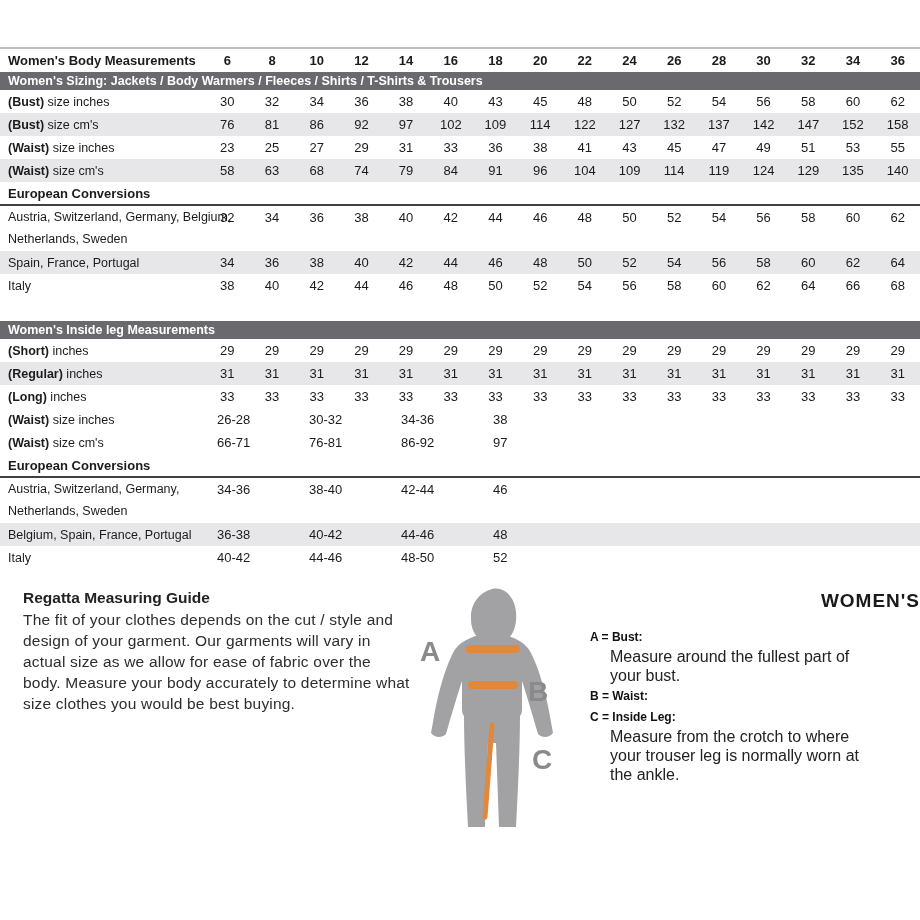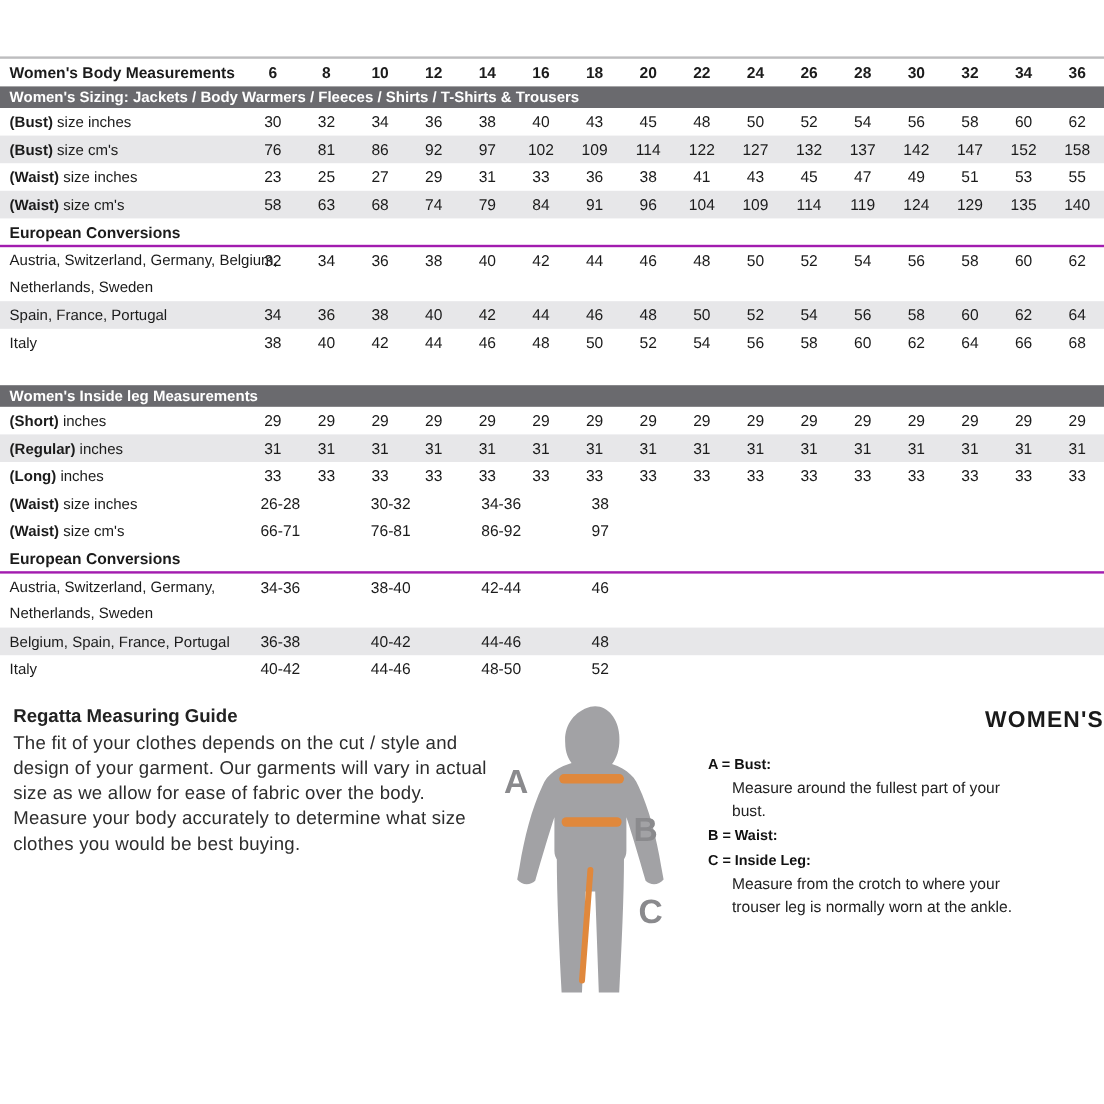--- a/index.html
+++ b/index.html
@@ -28,34 +28,34 @@
     min-height:18px;background:#6a6a6e;color:#ffffff;font-weight:bold;
     font-size:12.5px;display:flex;align-items:center;padding-left:8px;
   }
   .bar-table{margin-top:26px;}
   .bar-table .trow{background:#6a6a6e;color:#ffffff;min-height:19px;}
   .bar-table .tlabel{font-size:12.5px;}
   .inside-bar{margin-top:24px;}
 
   .euro-divider{
     min-height:22px;display:flex;align-items:center;padding-left:8px;
-    font-weight:bold;font-size:13px;border-bottom:2px solid #a21caf;
+    font-weight:bold;font-size:13px;border-bottom:2px solid #404040;
   }
 
   
   .bottom{display:flex;margin-top:16px;}
-  .guide-col{width:412px;padding-left:11px;box-sizing:border-box;}
+  .guide-col{width:412px;padding-left:23px;box-sizing:border-box;}
   .guide-title{font-weight:bold;font-size:15.5px;color:#222;margin:4px 0 2px;}
   .guide-body{font-size:15.5px;line-height:21px;color:#2d2d2d;letter-spacing:0.2px;}
   .figure-col{width:168px;padding-top:0;}
   .measure-col{flex:1;padding-left:10px;box-sizing:border-box;}
   .measure-heading{font-weight:bold;font-size:19px;letter-spacing:1px;color:#1a1a1a;margin:5px 0 16px;text-align:right;}
   .measure-item{margin-bottom:2px;}
   .measure-term{font-weight:bold;font-size:12px;color:#111;line-height:19px;}
-  .measure-desc{font-size:13px;color:#222;line-height:19px;margin-left:20px;width:252px;}
+  .measure-desc{font-size:16px;color:#222;line-height:19px;margin-left:20px;width:252px;}
 </style>
 </head>
 <body>
 
 <div class="page">
 
   <div class="hr-light"></div>
 
   <div class="tbl grid16">
       <div class="trow thead">

